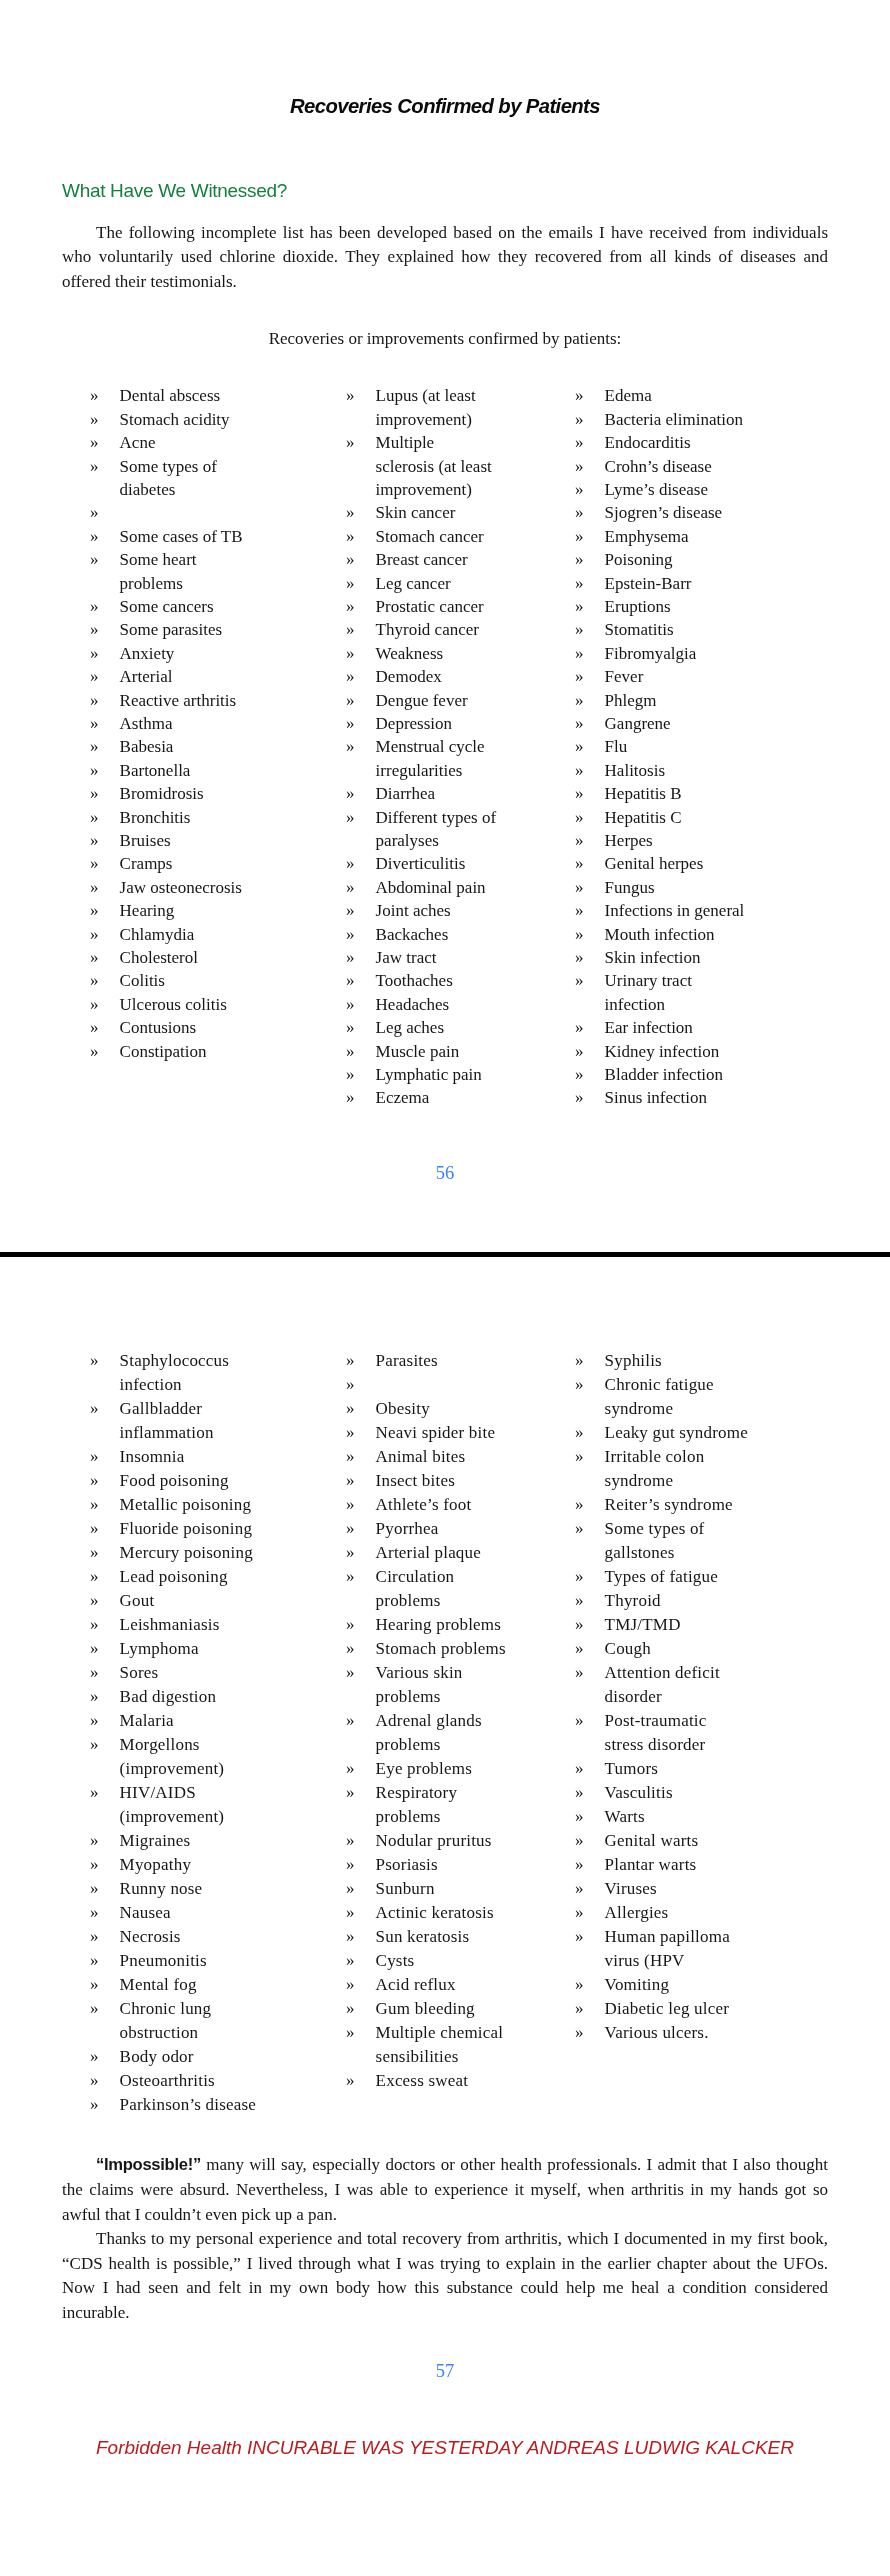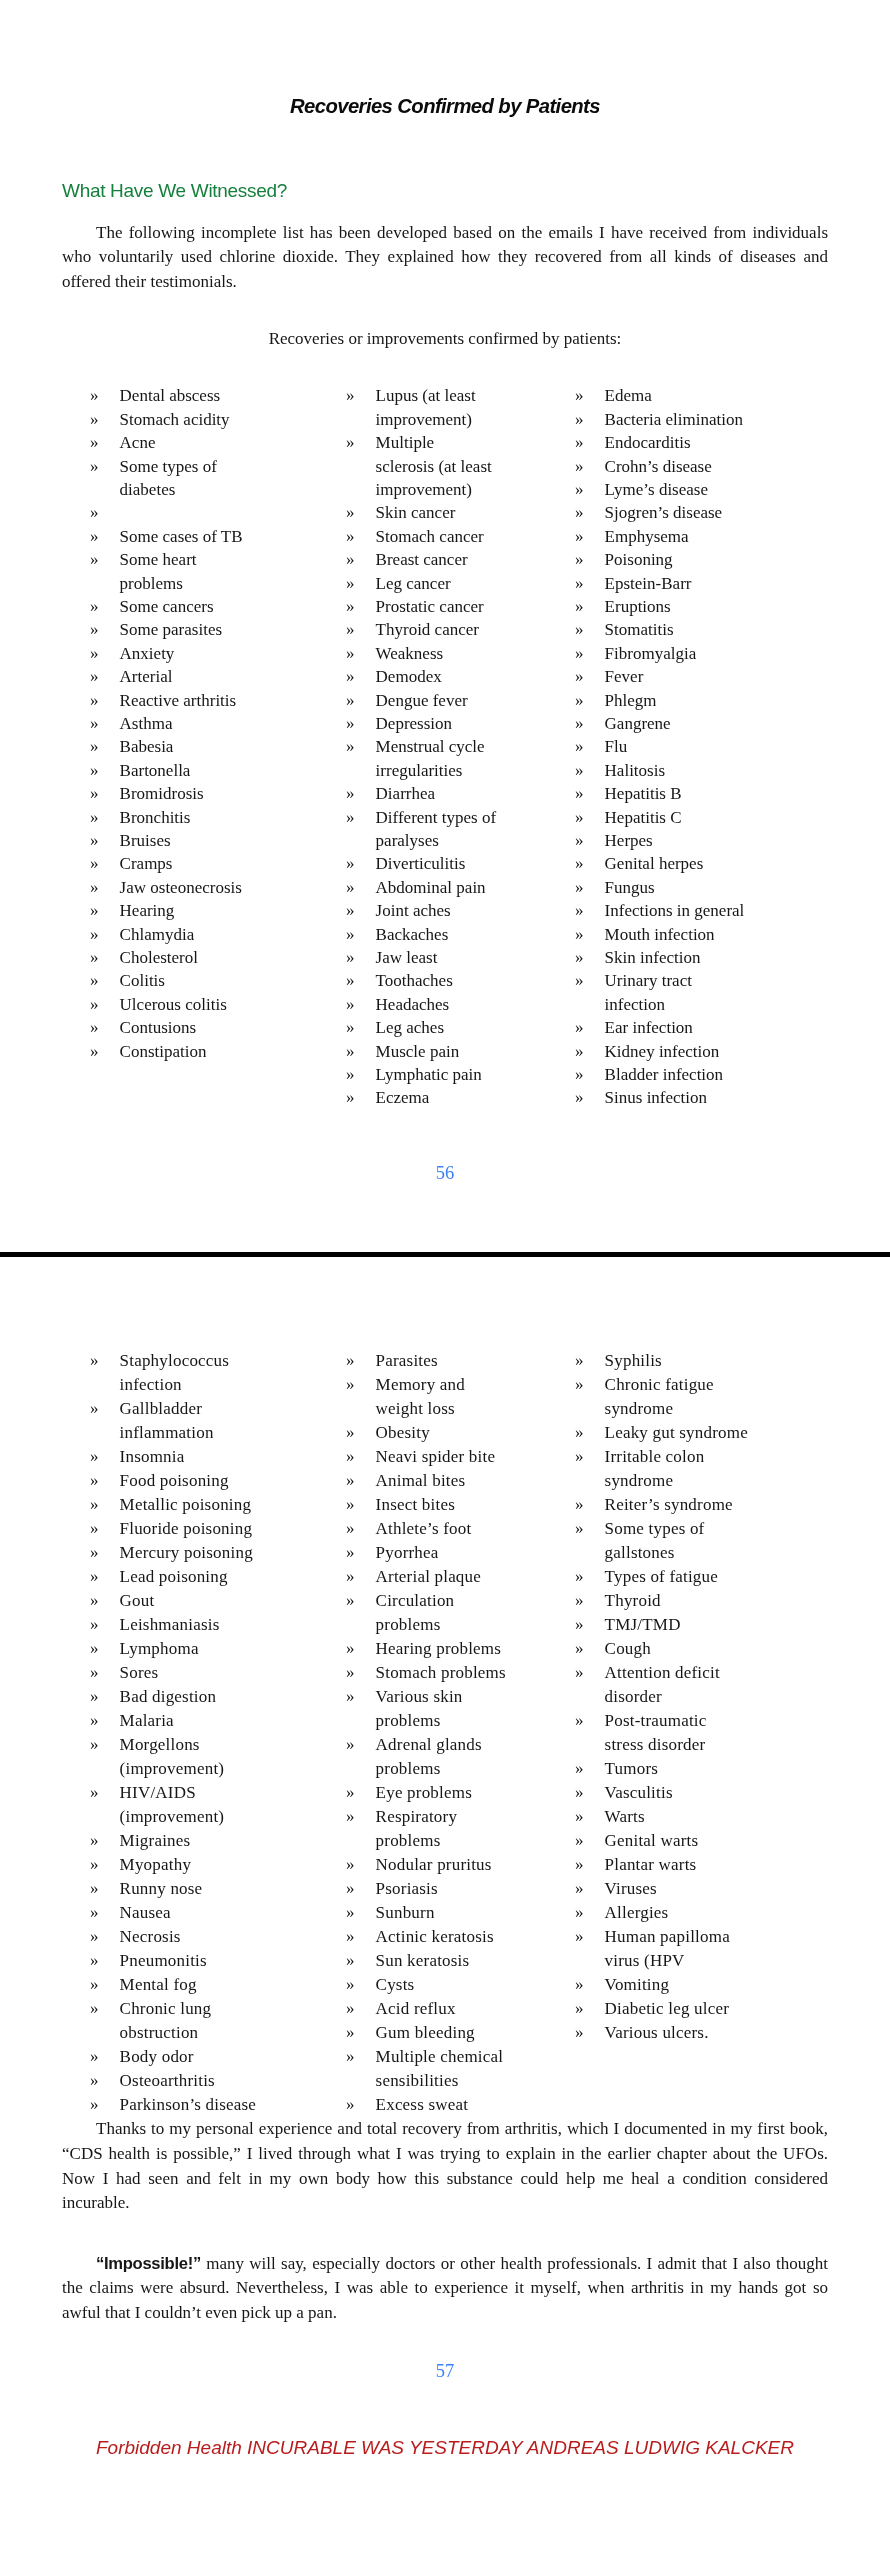--- a/index.html
+++ b/index.html
@@ -309,21 +309,21 @@
         <div class="li">
           <span class="bullet">»</span>
           <span class="li-text">Joint aches</span>
         </div>
         <div class="li">
           <span class="bullet">»</span>
           <span class="li-text">Backaches</span>
         </div>
         <div class="li">
           <span class="bullet">»</span>
-          <span class="li-text">Jaw least</span>
+          <span class="li-text">Jaw tract</span>
         </div>
         <div class="li">
           <span class="bullet">»</span>
           <span class="li-text">Toothaches</span>
         </div>
         <div class="li">
           <span class="bullet">»</span>
           <span class="li-text">Headaches</span>
         </div>
         <div class="li">
@@ -589,22 +589,20 @@
           <span class="li-text">Parkinson’s disease</span>
         </div>
       </div>
     <div class="col-2">
         <div class="li">
           <span class="bullet">»</span>
           <span class="li-text">Parasites</span>
         </div>
         <div class="li">
           <span class="bullet">»</span>
-          <span class="li-text">Memory and
-weight loss</span>
         </div>
         <div class="li">
           <span class="bullet">»</span>
           <span class="li-text">Obesity</span>
         </div>
         <div class="li">
           <span class="bullet">»</span>
           <span class="li-text">Neavi spider bite</span>
         </div>
         <div class="li">
@@ -795,19 +793,19 @@
         <div class="li">
           <span class="bullet">»</span>
           <span class="li-text">Diabetic leg ulcer</span>
         </div>
         <div class="li">
           <span class="bullet">»</span>
           <span class="li-text">Various ulcers.</span>
         </div>
       </div>
   </div>
+  <p class="body-par par-1"><span class="lead-bold">“Impossible!”</span><span> many will say, especially doctors or other health professionals. I admit that I also thought the claims were absurd. Nevertheless, I was able to experience it myself, when arthritis in my hands got so awful that I couldn’t even pick up a pan.</span></p>
   <p class="body-par">Thanks to my personal experience and total recovery from arthritis, which I documented in my first book, “CDS health is possible,” I lived through what I was trying to explain in the earlier chapter about the UFOs. Now I had seen and felt in my own body how this substance could help me heal a condition considered incurable.</p>
-  <p class="body-par par-1"><span class="lead-bold">“Impossible!”</span><span> many will say, especially doctors or other health professionals. I admit that I also thought the claims were absurd. Nevertheless, I was able to experience it myself, when arthritis in my hands got so awful that I couldn’t even pick up a pan.</span></p>
   <div class="page-number page-number-57">57</div>
 </div>
 
 <div class="footer-credit">Forbidden Health INCURABLE WAS YESTERDAY ANDREAS LUDWIG KALCKER</div>
 
 
 </body></html>

